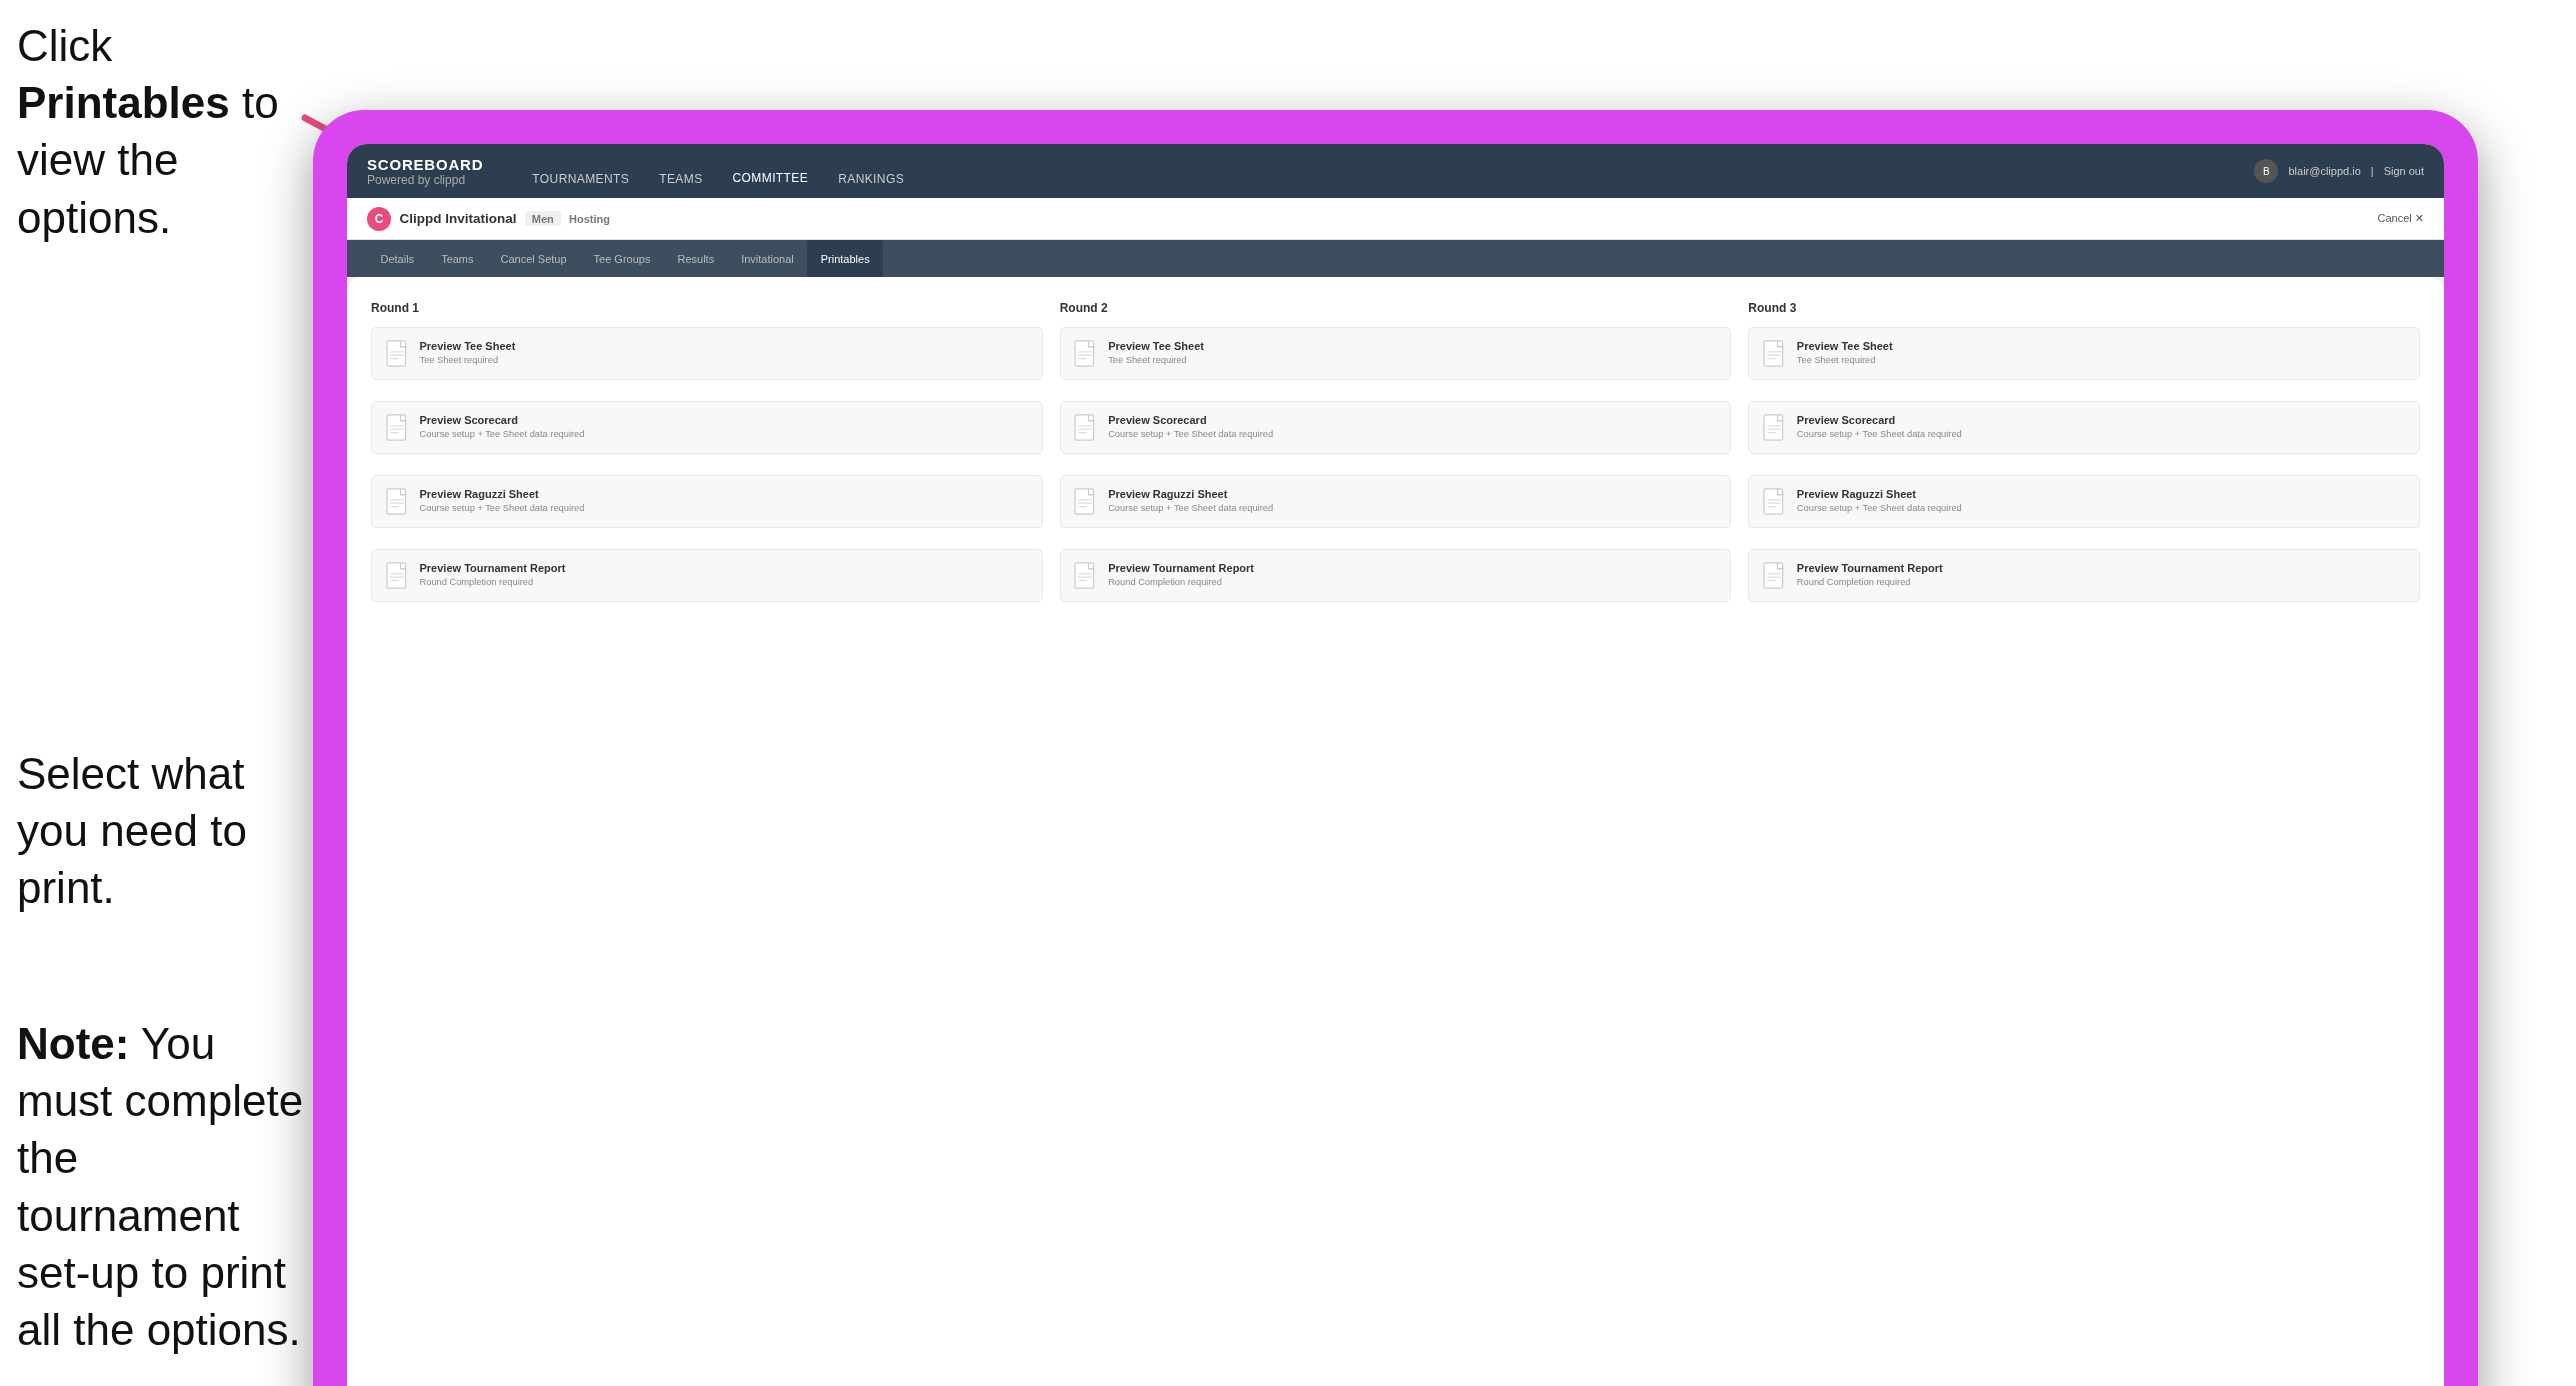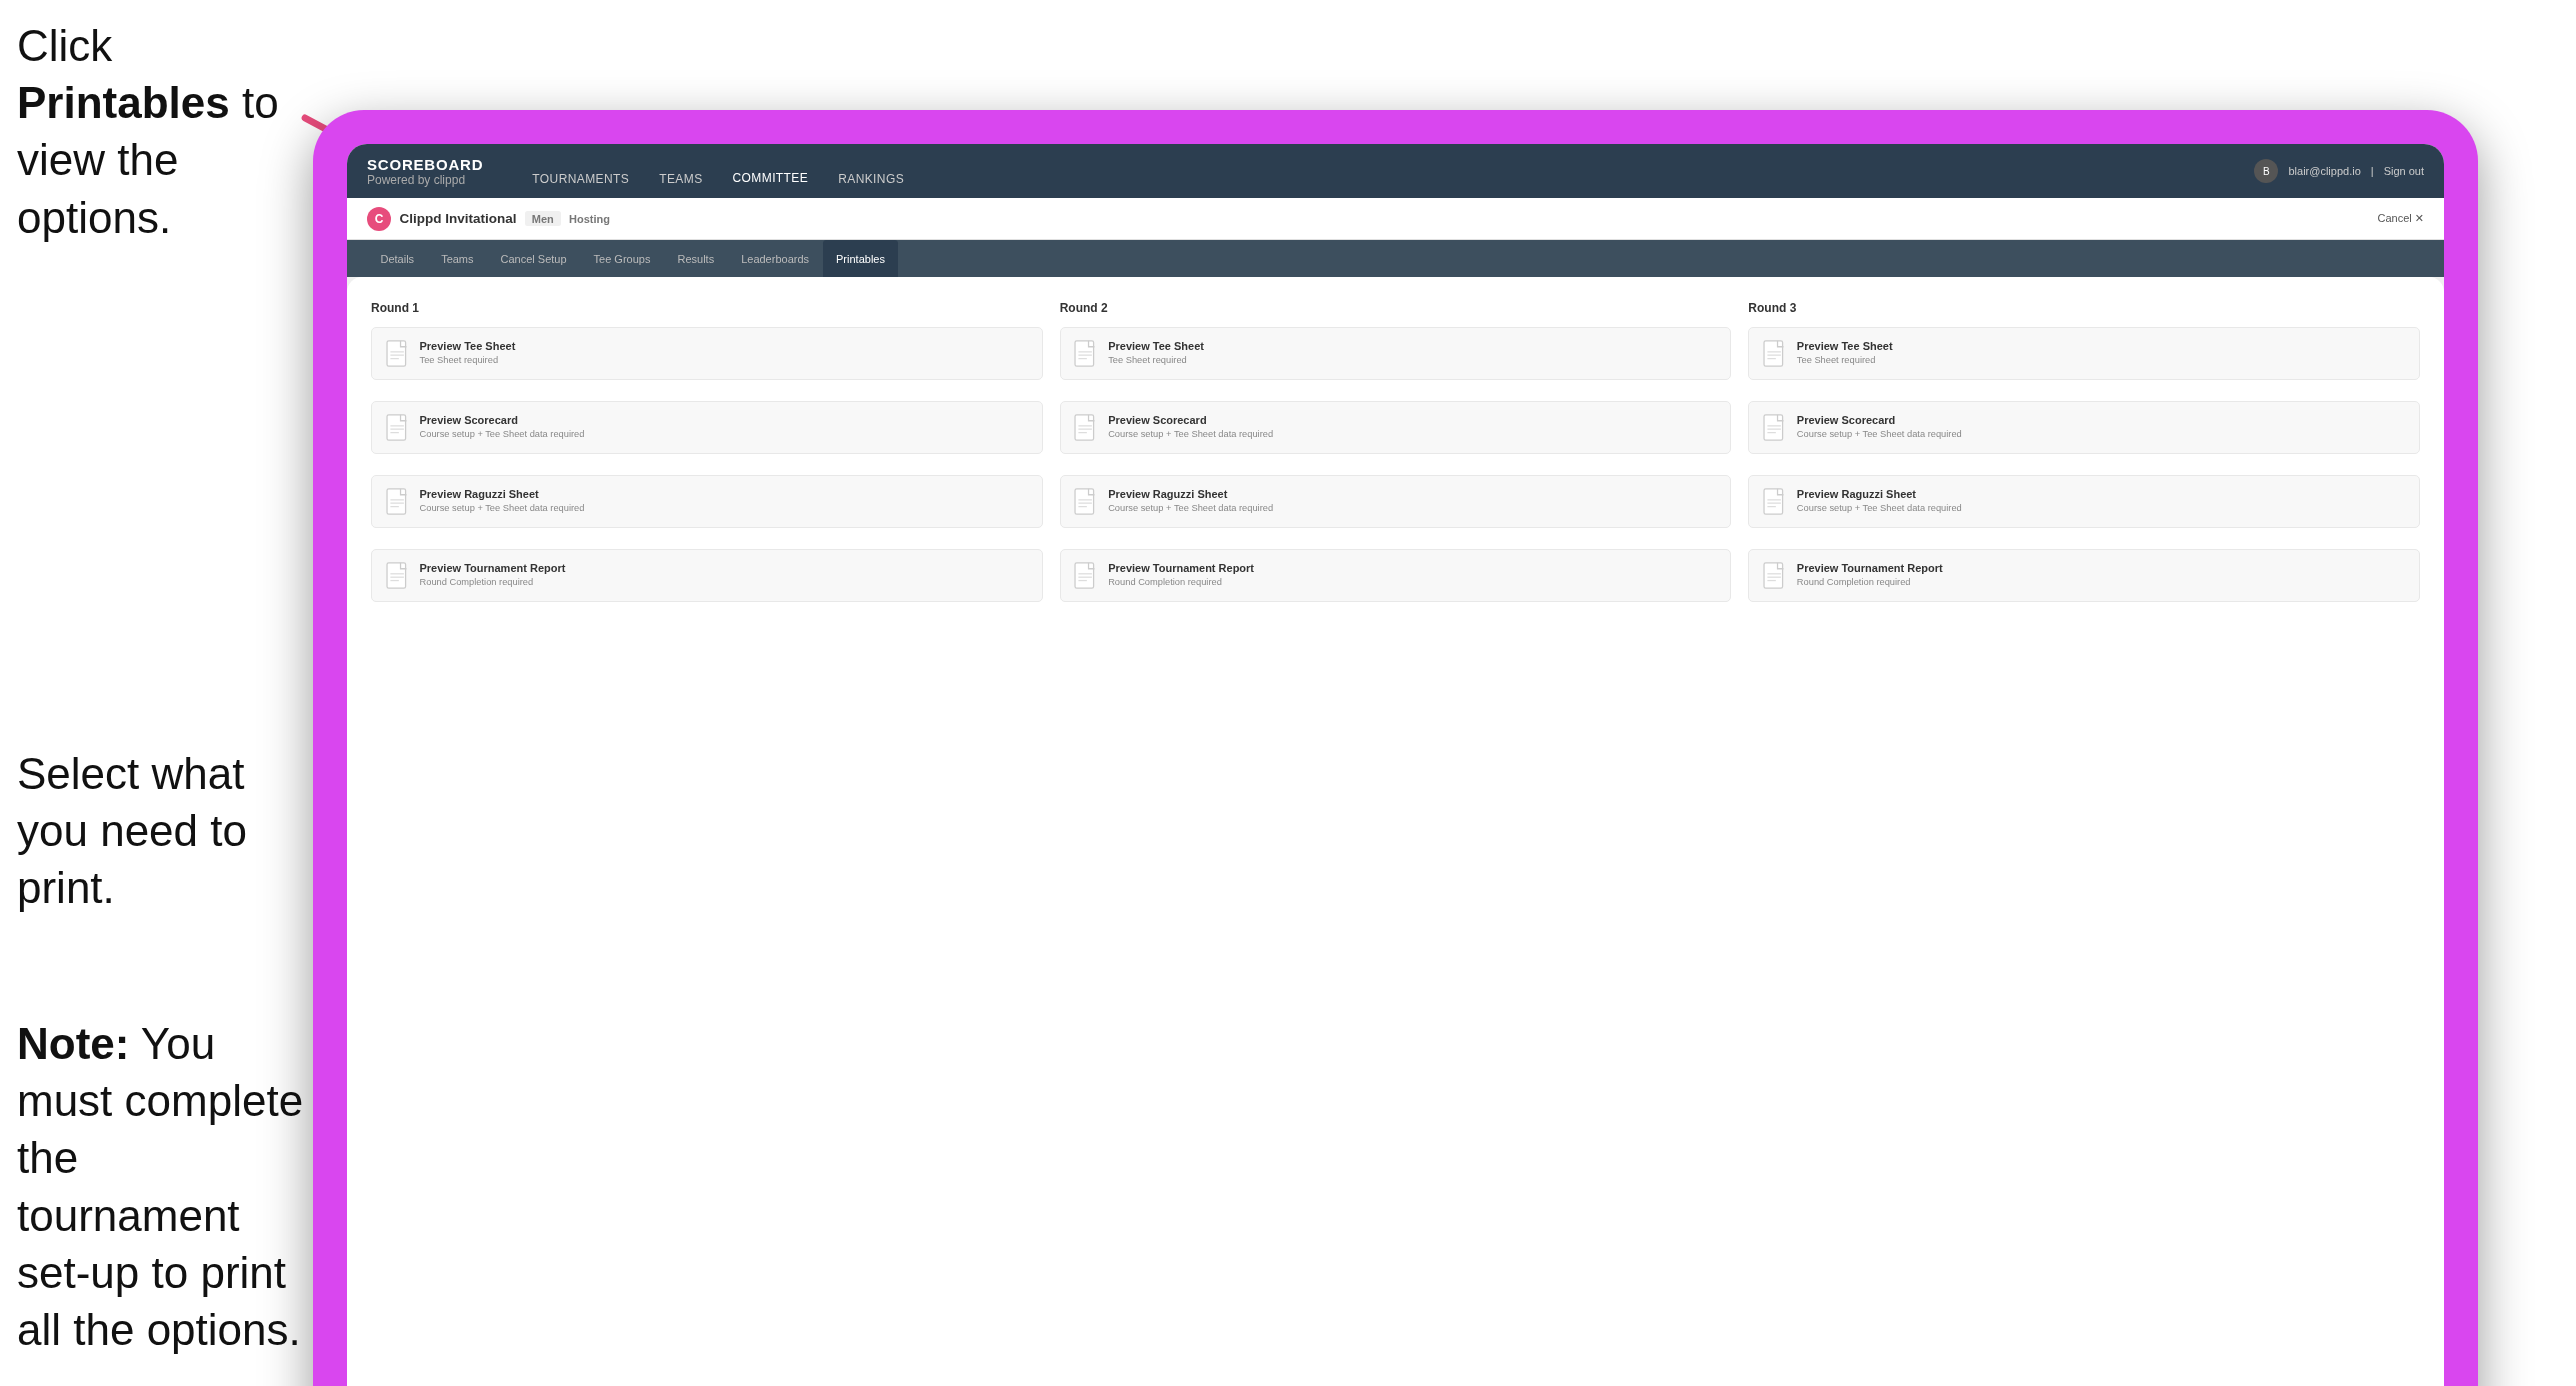--- a/index.html
+++ b/index.html
@@ -341,21 +341,21 @@
         <span>Cancel</span> ✕
       </div>
     </div>
 
     <div class="sub-nav">
       <div class="sub-nav-tab">Details</div>
       <div class="sub-nav-tab">Teams</div>
       <div class="sub-nav-tab">Cancel Setup</div>
       <div class="sub-nav-tab">Tee Groups</div>
       <div class="sub-nav-tab">Results</div>
-      <div class="sub-nav-tab">Leaderboards</div>
+      <div class="sub-nav-tab">Invitational</div>
       <div class="sub-nav-tab active">Printables</div>
     </div>
 
     <div class="main-content">
       <div class="rounds-grid">
 
       <div class="round-column">
             <h3>Round 1</h3>
             <div class="print-card">
               <div class="doc-icon"><svg viewBox="0 0 28 32" fill="none" xmlns="http://www.w3.org/2000/svg">

